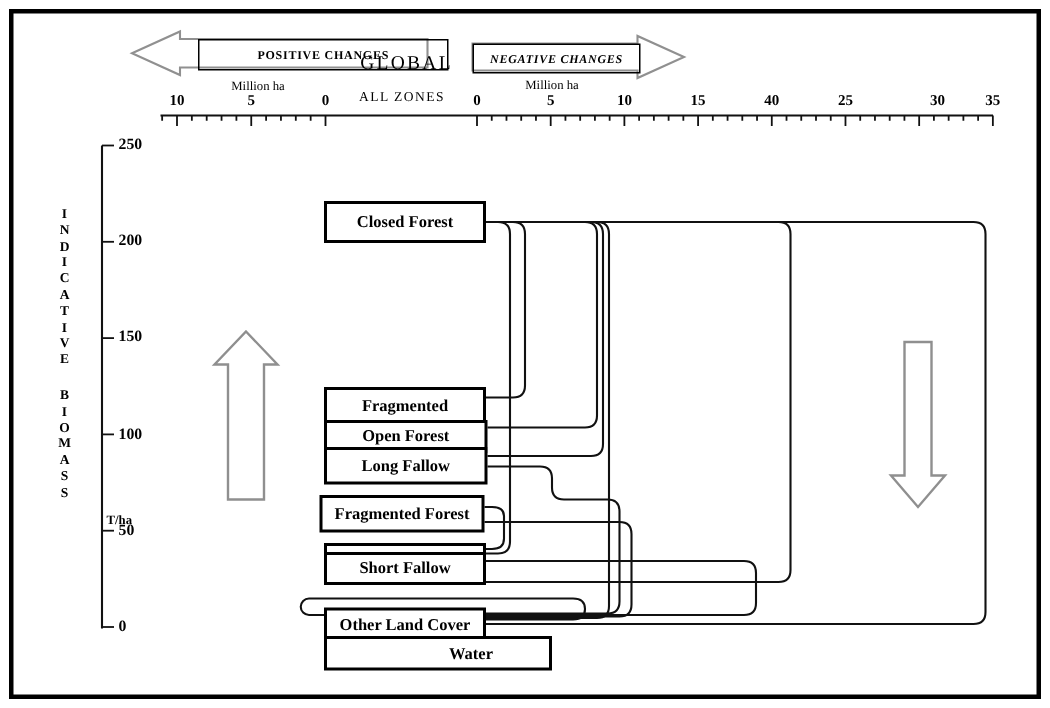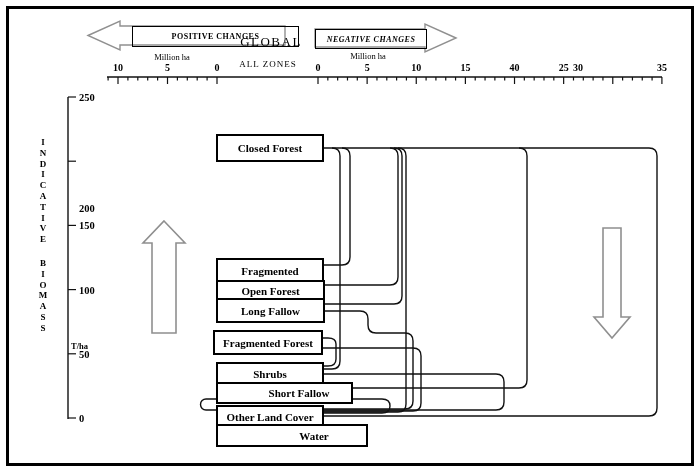--- a/index.html
+++ b/index.html
@@ -113,40 +113,40 @@
   <div class="hlabel" style="left:228px;top:59px;width:80px;font-size:9px;letter-spacing:1px;">ALL ZONES</div>
   <div class="hlabel" style="left:137px;top:52px;width:70px;font-size:8.5px;">Million ha</div>
   <div class="hlabel" style="left:333px;top:51px;width:70px;font-size:8.5px;">Million ha</div>
 
   <div class="cbox" style="left:216px;top:134px;width:104px;height:24px;">Closed Forest</div>
   <div class="cbox" style="left:216px;top:258px;width:104px;height:21px;">Fragmented</div>
   <div class="cbox" style="left:216px;top:280px;width:105px;height:18px;">Open Forest</div>
   <div class="cbox" style="left:213px;top:330px;width:106px;height:21px;">Fragmented Forest</div>
   <div class="cbox" style="left:216px;top:298px;width:105px;height:21px;">Long Fallow</div>
   <div class="cbox" style="left:216px;top:362px;width:104px;height:20px;">Shrubs</div>
-  <div class="cbox" style="left:216px;top:382px;width:104px;height:18px;padding-left:29px;">Short Fallow</div>
+  <div class="cbox" style="left:216px;top:368px;width:104px;height:18px;">Short Fallow</div>
   <div class="cbox" style="left:216px;top:405px;width:104px;height:19px;">Other Land Cover</div>
   <div class="cbox" style="left:216px;top:424px;width:104px;height:19px;padding-left:44px;">Water</div>
 
   <div class="unitY" style="left:27px;top:341px;width:32px;text-align:left;margin-left:44px;">T/ha</div>
 
   <div id="frame"></div>
 <div class="tickLabelX" style="left: 118px; top: 62px;">10</div>
     <div class="tickLabelX" style="left: 167.5px; top: 62px;">5</div>
     <div class="tickLabelX" style="left: 217px; top: 62px;">0</div>
     <div class="tickLabelX" style="left: 318px; top: 62px;">0</div>
     <div class="tickLabelX" style="left: 367.13px; top: 62px;">5</div>
     <div class="tickLabelX" style="left: 416.26px; top: 62px;">10</div>
     <div class="tickLabelX" style="left: 465.39px; top: 62px;">15</div>
     <div class="tickLabelX" style="left: 514.52px; top: 62px;">40</div>
     <div class="tickLabelX" style="left: 563.65px; top: 62px;">25</div>
-    <div class="tickLabelX" style="left: 578px; top: 62px;">30</div>
+    <div class="tickLabelX" style="left: 625px; top: 62px;">30</div>
     <div class="tickLabelX" style="left: 661.91px; top: 62px;">35</div>
     <div class="tickLabelY" style="left: 79px; top: 97px;">250</div>
-    <div class="tickLabelY" style="left: 79px; top: 161.2px; margin-top: 47px;">200</div>
+    <div class="tickLabelY" style="left: 79px; top: 161.2px;">200</div>
     <div class="tickLabelY" style="left: 79px; top: 225.4px;">150</div>
     <div class="tickLabelY" style="left: 79px; top: 289.6px;">100</div>
     <div class="tickLabelY" style="left: 79px; top: 353.8px;">50</div>
     <div class="tickLabelY" style="left: 79px; top: 418px;">0</div>
     <div class="vletter" style="top: 137px;">I</div>
     <div class="vletter" style="top: 147.8px;">N</div>
     <div class="vletter" style="top: 158.6px;">D</div>
     <div class="vletter" style="top: 169.4px;">I</div>
     <div class="vletter" style="top: 180.2px;">C</div>
     <div class="vletter" style="top: 191px;">A</div>

